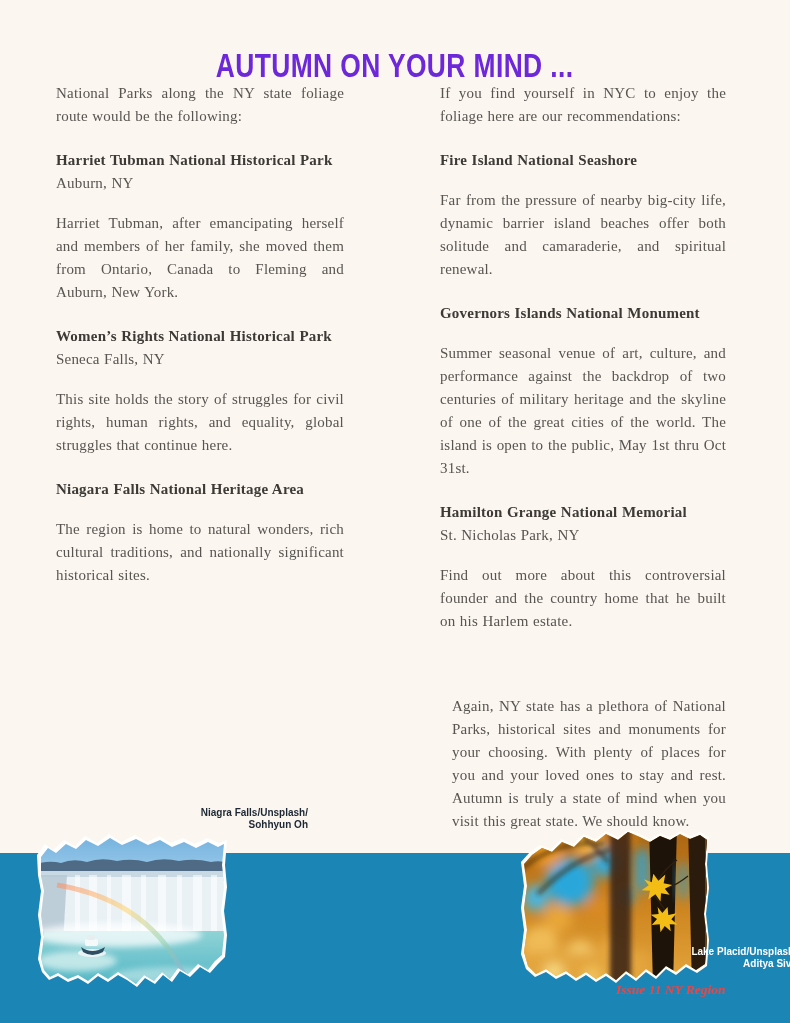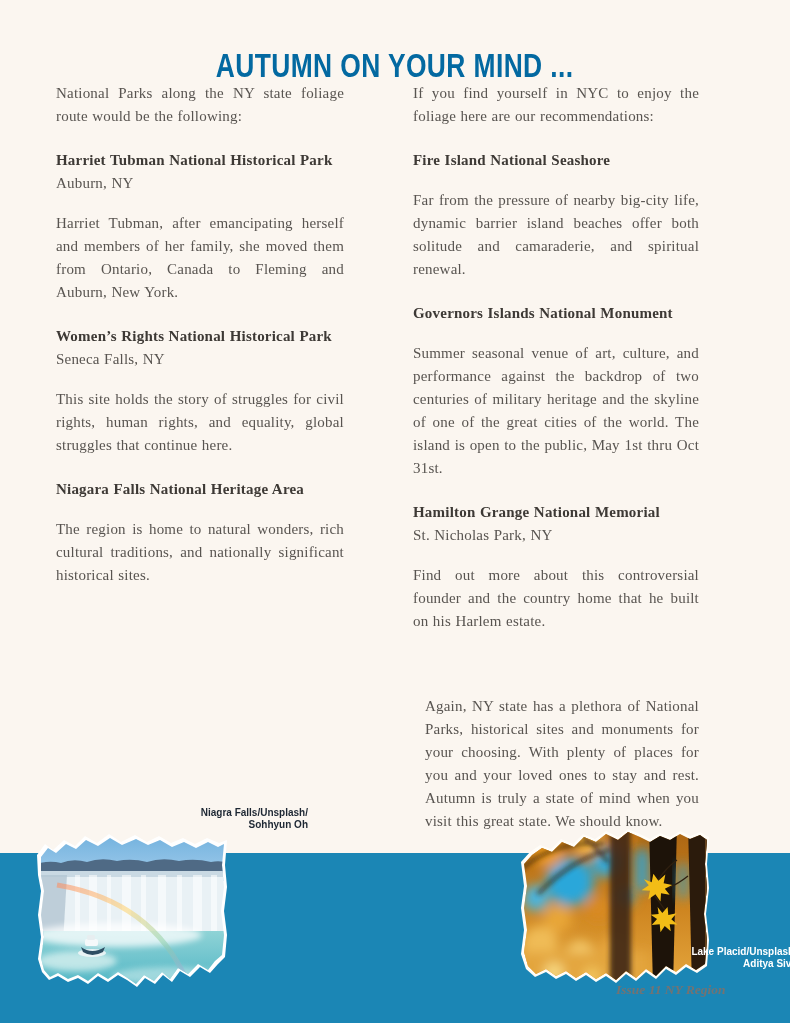--- a/index.html
+++ b/index.html
@@ -5,30 +5,30 @@
   html,body { margin:0; padding:0; }
   .page {
     position:relative; width:790px; height:1023px; overflow:hidden;
     background:#FBF6F0;
     font-family:"Liberation Serif", serif;
   }
   .page-title {
     position:absolute; top:24px; left:0; width:790px;
     text-align:center; font-family:"Liberation Sans", sans-serif;
     font-weight:700; font-size:33px; line-height:40px;
-    color:#0369a1; letter-spacing:0.5px; white-space:nowrap;
+    color:#6d28d9; letter-spacing:0.5px; white-space:nowrap;
   }
   .page-title .squeeze { display:inline-block; transform:scaleX(0.8); transform-origin:center; }
   .col {
     position:absolute; top:82px;
     font-size:15px; line-height:23px; color:#585450;
     text-align:justify; word-spacing:0.5px; letter-spacing:0.2px;
   }
   .col-left  { left:56px;  width:288px; }
-  .col-right { left:413px; width:286px; }
+  .col-right { left:440px; width:286px; }
   .para { margin:0; }
   .section { margin-top:21px; }
   .heading { font-weight:700; color:#3D3935; margin:0; }
   .location { margin:0; }
   .location:empty { display:none; }
   .section-body { margin:17px 0 0 0; }
   .outro { margin-top:62px;margin-left:12px; }
   .blue-band {
     position:absolute; left:0; top:853px; width:790px; height:170px;
     background:#1B86B5;
@@ -38,21 +38,21 @@
   .photo-lake    { left:518px; top:824px; width:195px; height:164px; }
   .caption {
     position:absolute; font-family:"Liberation Sans", sans-serif;
     font-weight:700; font-size:10px; line-height:11.5px; text-align:right;
   }
   .caption-niagara { left:158px; top:807px; width:150px; color:#1D2733; }
   .caption-lake    { left:652px; top:946px; width:145px; color:#FFFFFF; z-index:5; }
   .issue-label {
     position:absolute; left:616px; top:982px; width:120px;
     font-family:"Liberation Serif", serif; font-weight:700; font-style:italic;
-    font-size:13.5px; line-height:16px; color:#737373; z-index:6;
+    font-size:13.5px; line-height:16px; color:#ef4444; z-index:6;
     white-space:nowrap;
   }
 </style>
 </head>
 <body>
 
 <div class="page">
 
   <h1 class="page-title"><span class="squeeze">AUTUMN ON YOUR MIND ...</span></h1>
 

